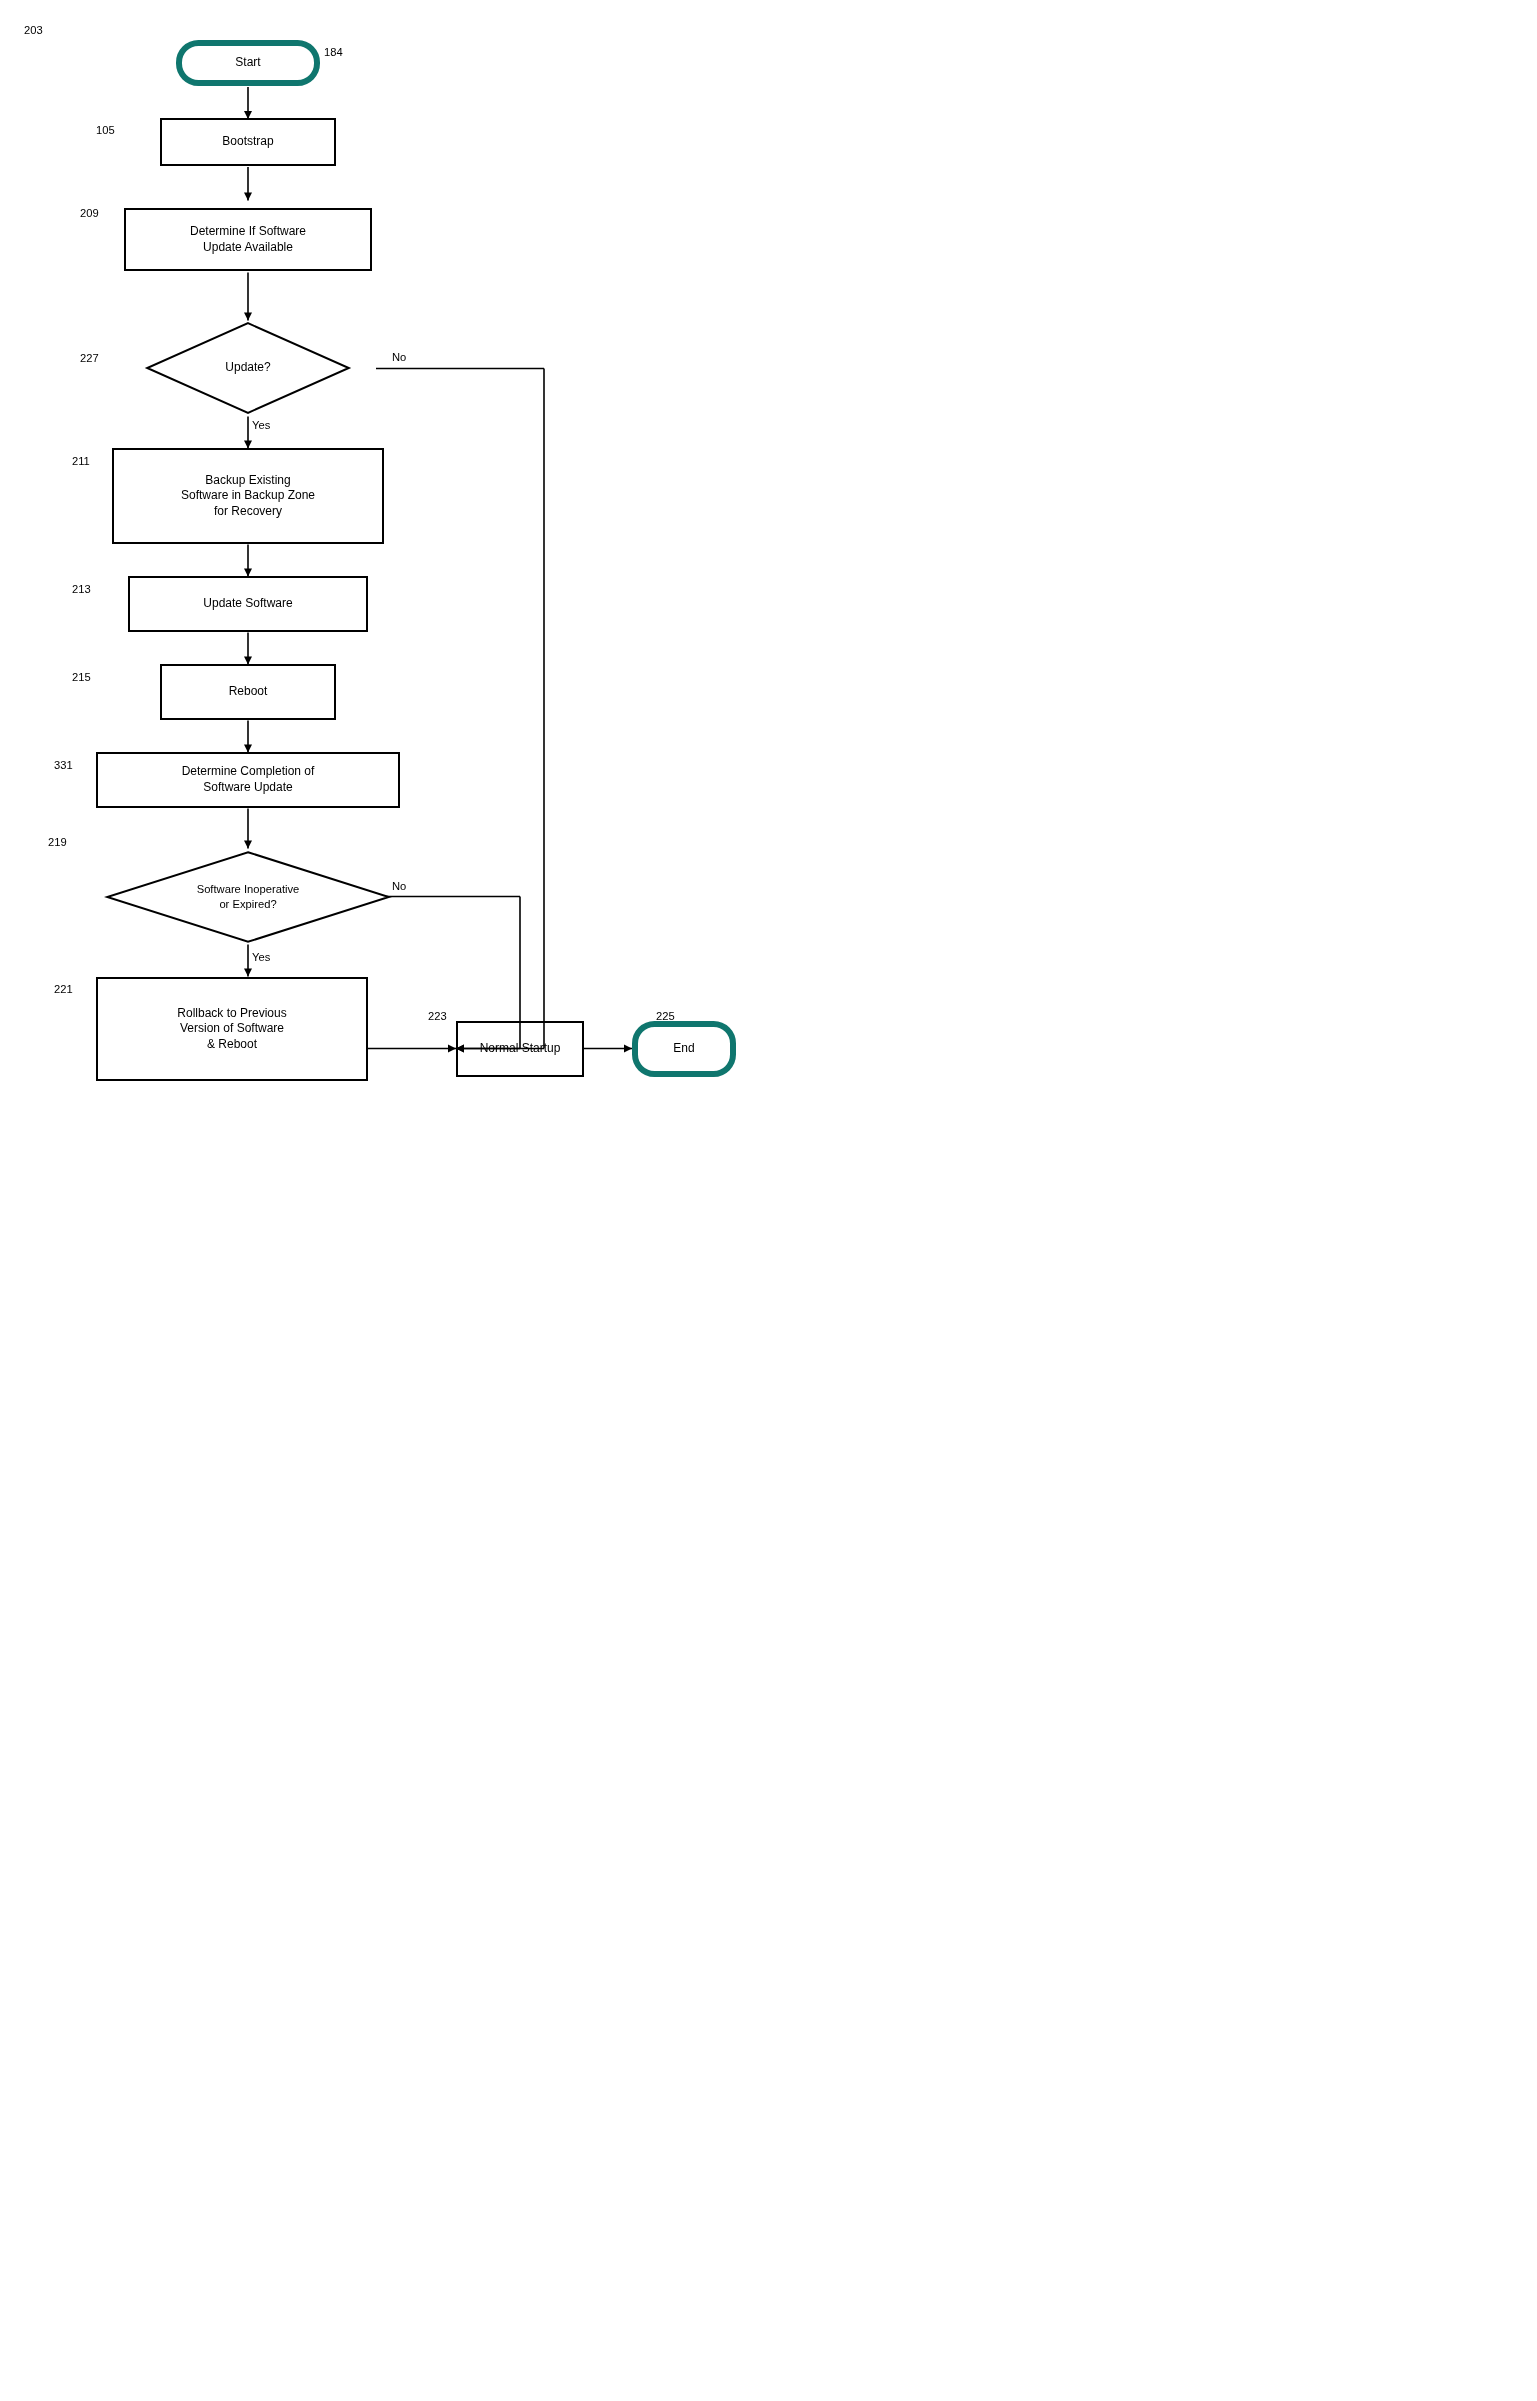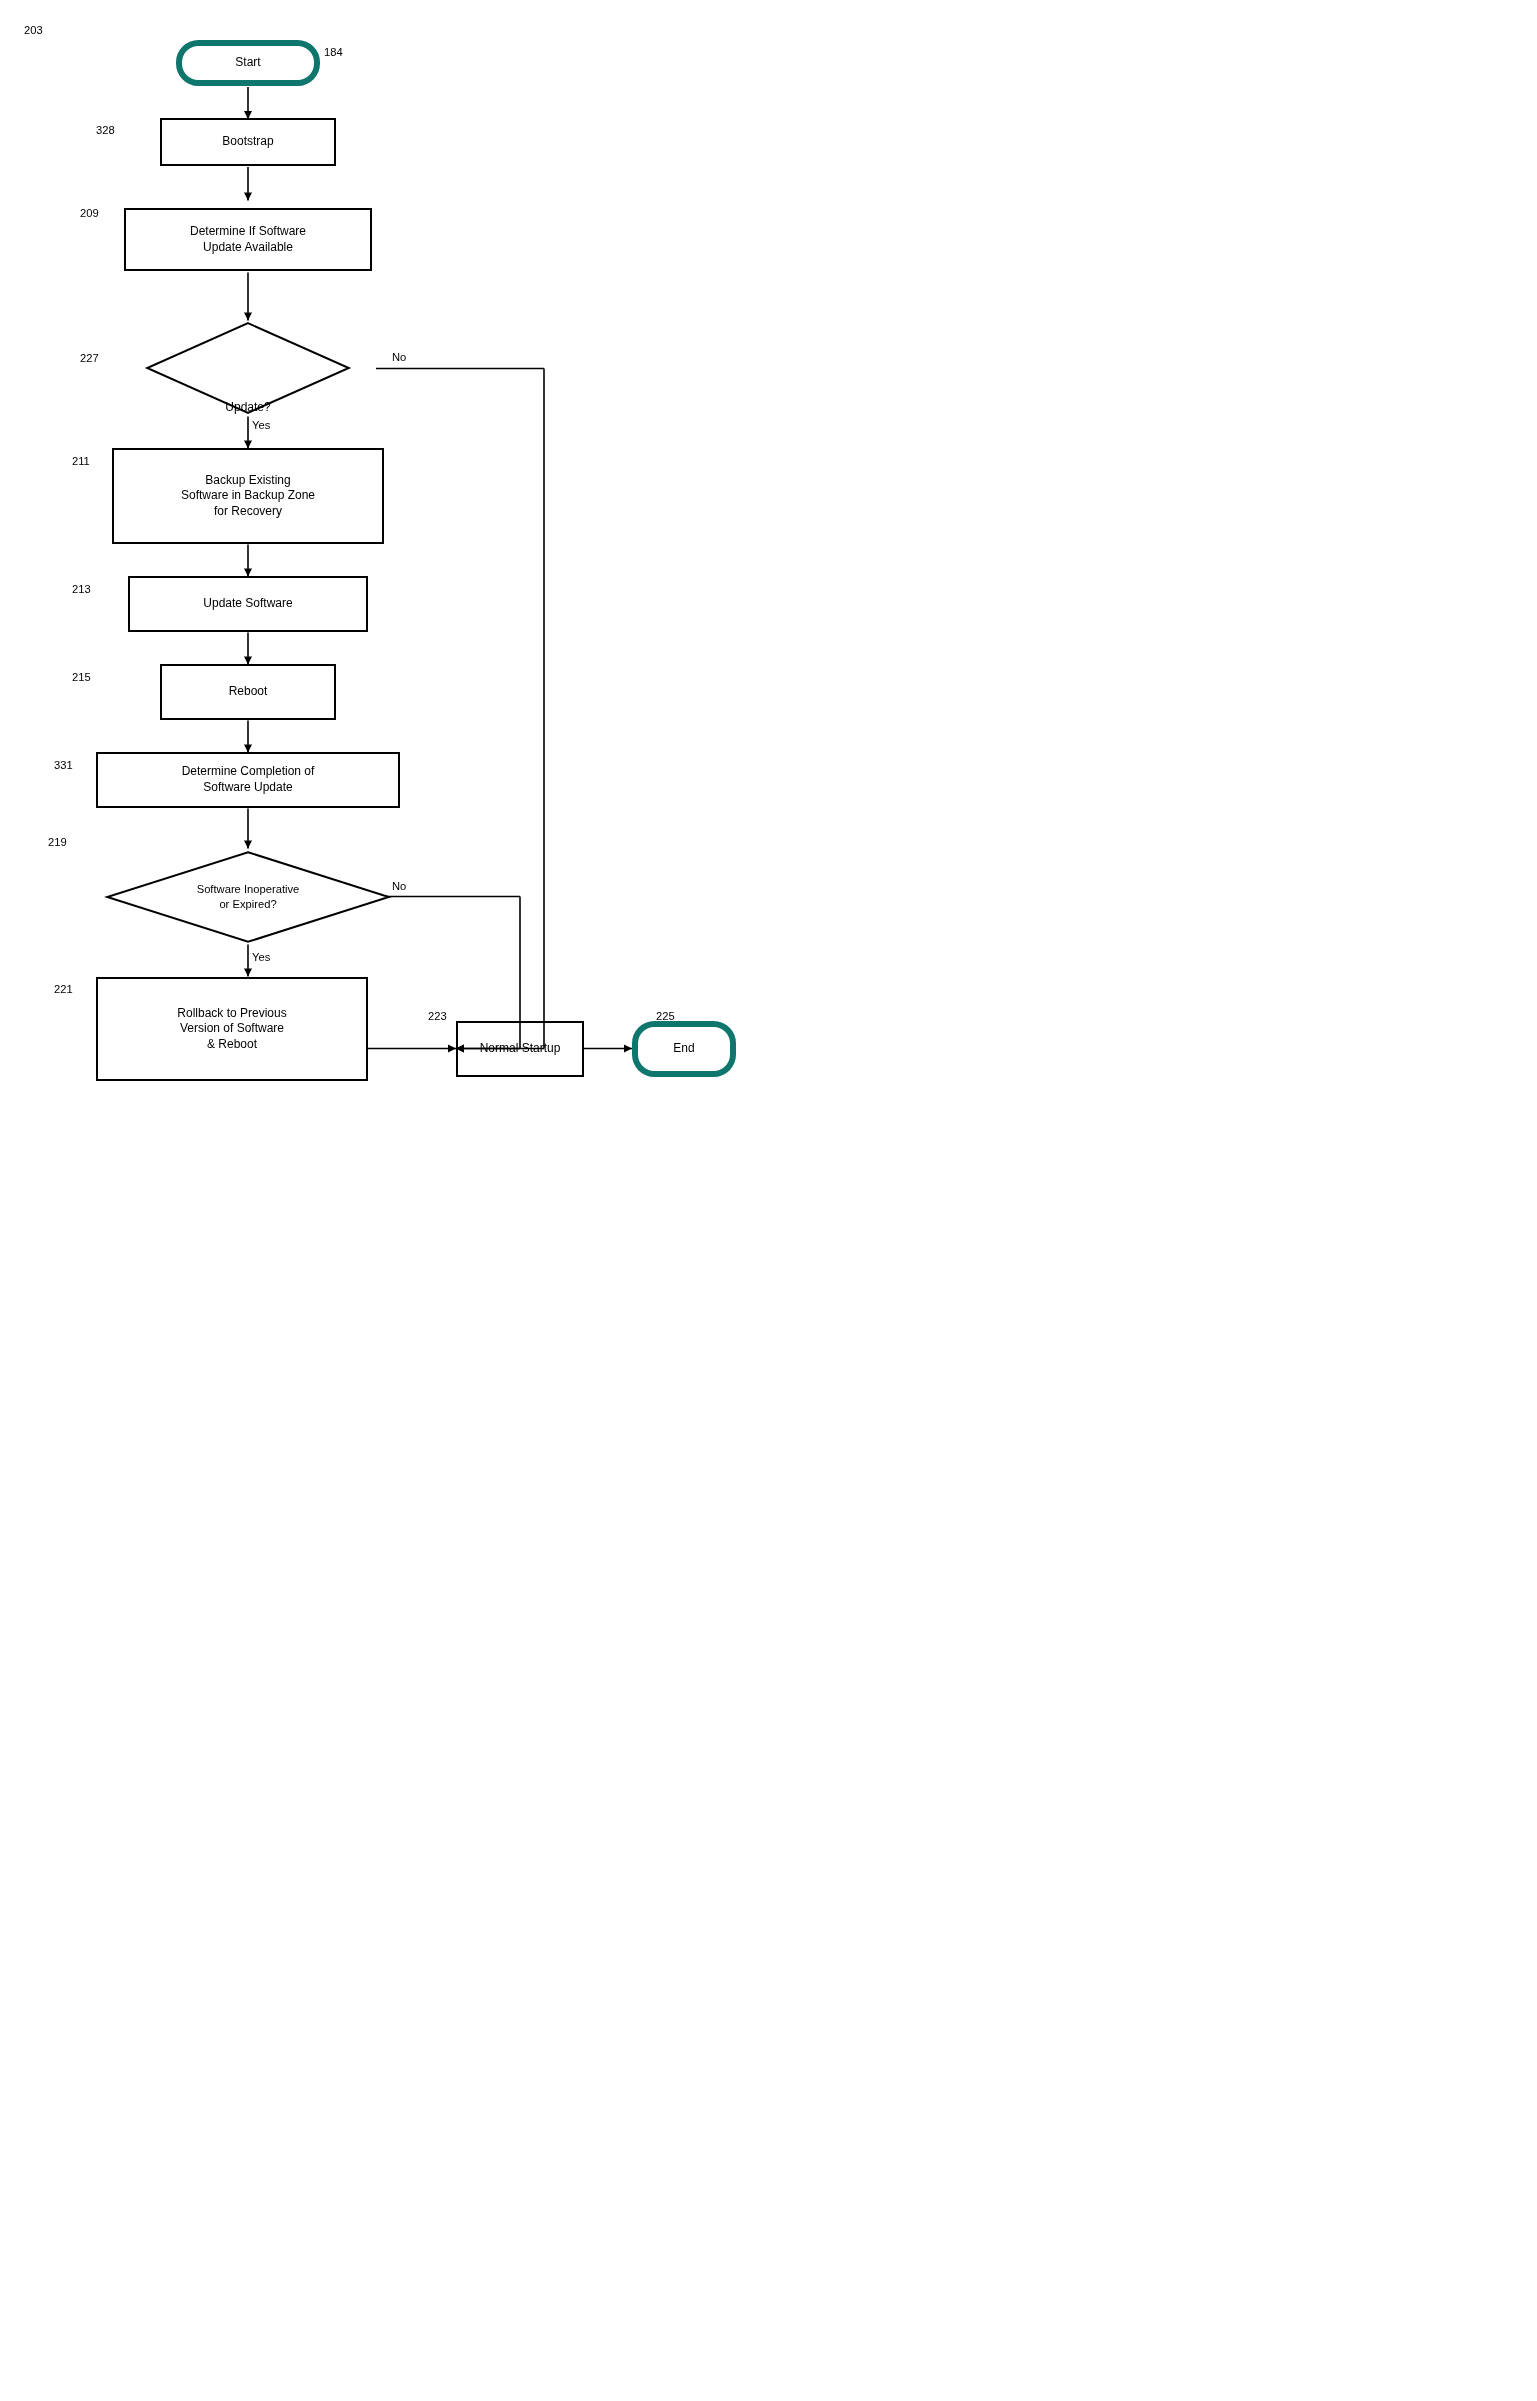--- a/index.html
+++ b/index.html
@@ -142,29 +142,29 @@
 
   <div class="shape rounded-rect" style="left:176px; top:40px; width:144px; height:46px;">
     <span>Start</span>
   </div>
 
   <div class="label" style="left:324px; top:46px;">184</div>
 
   <div class="shape rect" style="left:160px; top:118px; width:176px; height:48px;">
     <span>Bootstrap</span>
   </div>
-  <div class="label" style="left:96px; top:124px;">328</div>
+  <div class="label" style="left:96px; top:124px;">105</div>
 
   <div class="shape rect" style="left:124px; top:208px; width:248px; height:63px;">
     <span>Determine If Software<br>Update Available</span>
   </div>
   <div class="label" style="left:80px; top:207px;">209</div>
 
   <div class="diamond-wrapper" style="left:120px; top:320px; width:256px; height:96px;">
-    <div class="diamond" style="width:208px; height:96px;align-items:flex-end;">
+    <div class="diamond" style="width:208px; height:96px;">
       <svg width="208" height="96" viewBox="0 0 260 120">
         <polygon points="130,4 256,60 130,116 4,60" fill="white" stroke="#000" stroke-width="2.5"></polygon>
       </svg>
       <div class="diamond-text">Update?</div>
     </div>
   </div>
   <div class="label" style="left:80px; top:352px;">227</div>
 
   <div class="shape rect" style="left:112px; top:448px; width:272px; height:96px;">
     <span>Backup Existing<br>Software in Backup Zone<br>for Recovery</span>

